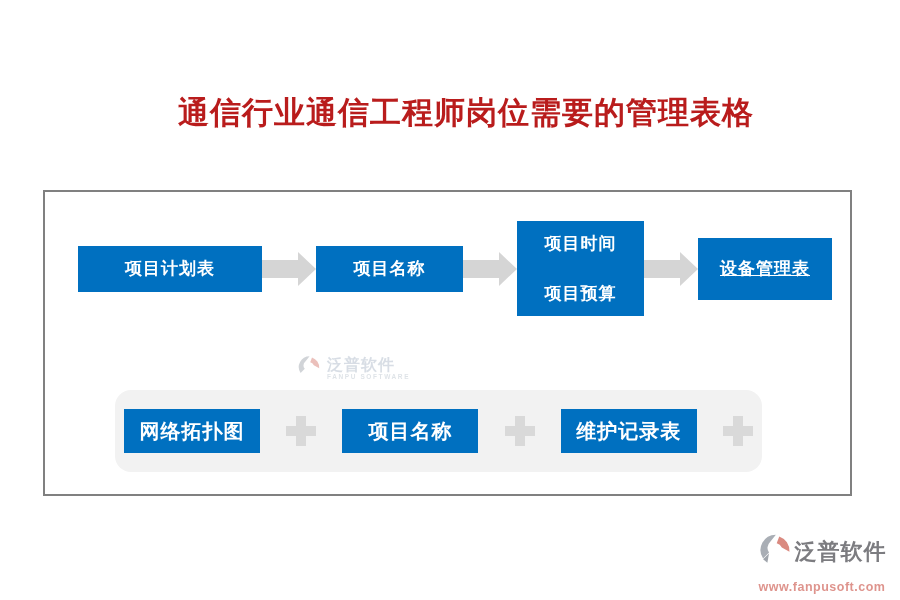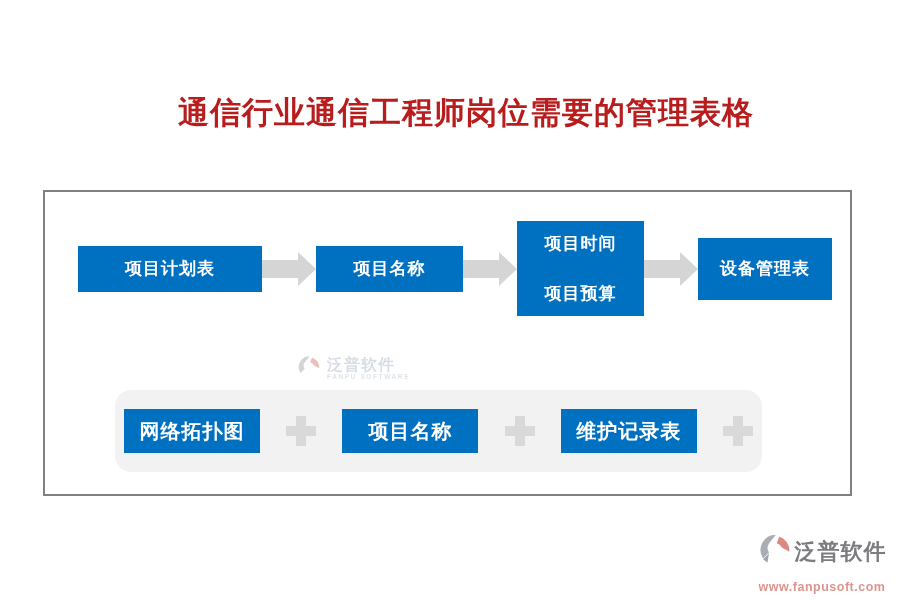--- a/index.html
+++ b/index.html
@@ -21,21 +21,21 @@
     position:absolute;left:33px;top:29px;height:95px;
     display:flex;align-items:center;
   }
   .node{
     background:#0070c0;color:#ffffff;font-weight:bold;font-size:17px;letter-spacing:1px;
     display:flex;align-items:center;justify-content:center;text-align:center;
   }
   .node-1{width:184px;height:46px;}
   .node-2{width:147px;height:46px;text-align:center;}
   .node-tall{width:127px;height:95px;flex-direction:column;justify-content:center;gap:27px;font-family:Liberation Serif, serif;}
-  .node-4{width:134px;height:62px;}
+  .node-4{width:134px;height:62px;text-decoration:underline;}
   .arrow{display:flex;align-items:center;}
   .arrow .shaft{width:36px;height:18px;background:#d5d5d5;}
   .arrow .head{
     width:0;height:0;border-left:18px solid #d5d5d5;
     border-top:17px solid transparent;border-bottom:17px solid transparent;
   }
   
   .watermark{
     position:absolute;left:252px;top:163px;display:flex;align-items:center;gap:6px;
     opacity:0.45;pointer-events:none;

